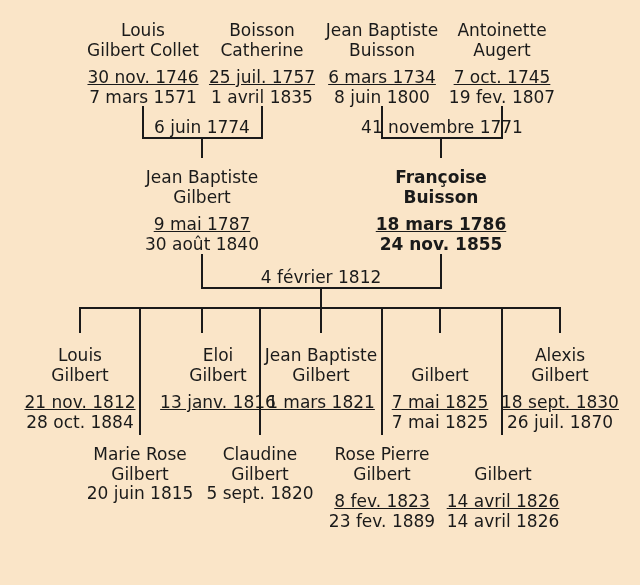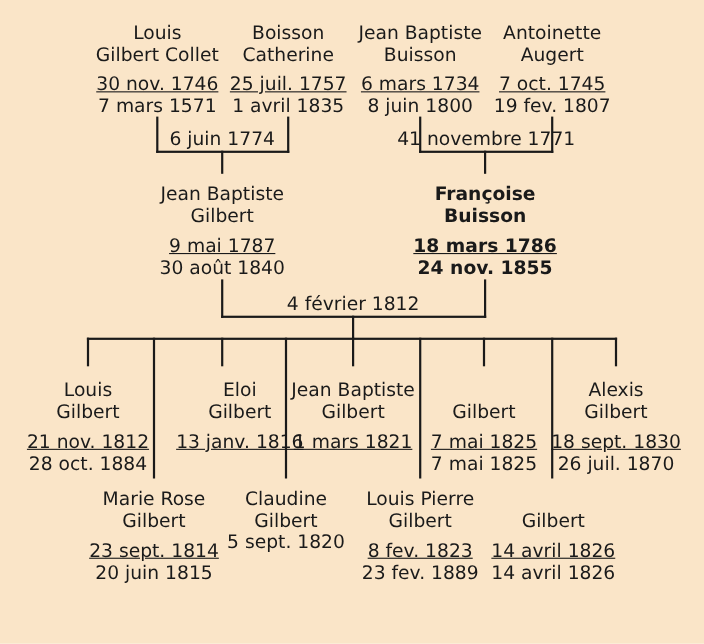--- a/index.html
+++ b/index.html
@@ -128,30 +128,29 @@
   <div class="person" style="left:560px;top:345px">
     <div class="pline">Alexis</div>
     <div class="pline">Gilbert</div>
     <div class="pline dob">18 sept. 1830</div>
     <div class="pline">26 juil. 1870</div>
   </div>
 
   <div class="person" style="left:140px;top:444px">
     <div class="pline">Marie Rose</div>
     <div class="pline">Gilbert</div>
-    <div class="pline dob">23 sept. 1814</div>
     <div class="pline">20 juin 1815</div>
   </div>
   <div class="person" style="left:260px;top:444px">
     <div class="pline">Claudine</div>
     <div class="pline">Gilbert</div>
     <div class="pline">5 sept. 1820</div>
   </div>
   <div class="person" style="left:382px;top:444px">
-    <div class="pline">Louis Pierre</div>
+    <div class="pline">Rose Pierre</div>
     <div class="pline">Gilbert</div>
     <div class="pline dob">8 fev. 1823</div>
     <div class="pline">23 fev. 1889</div>
   </div>
   <div class="person" style="left:503px;top:444px">
     <div class="pline"></div>
     <div class="pline">Gilbert</div>
     <div class="pline dob">14 avril 1826</div>
     <div class="pline">14 avril 1826</div>
   </div>

